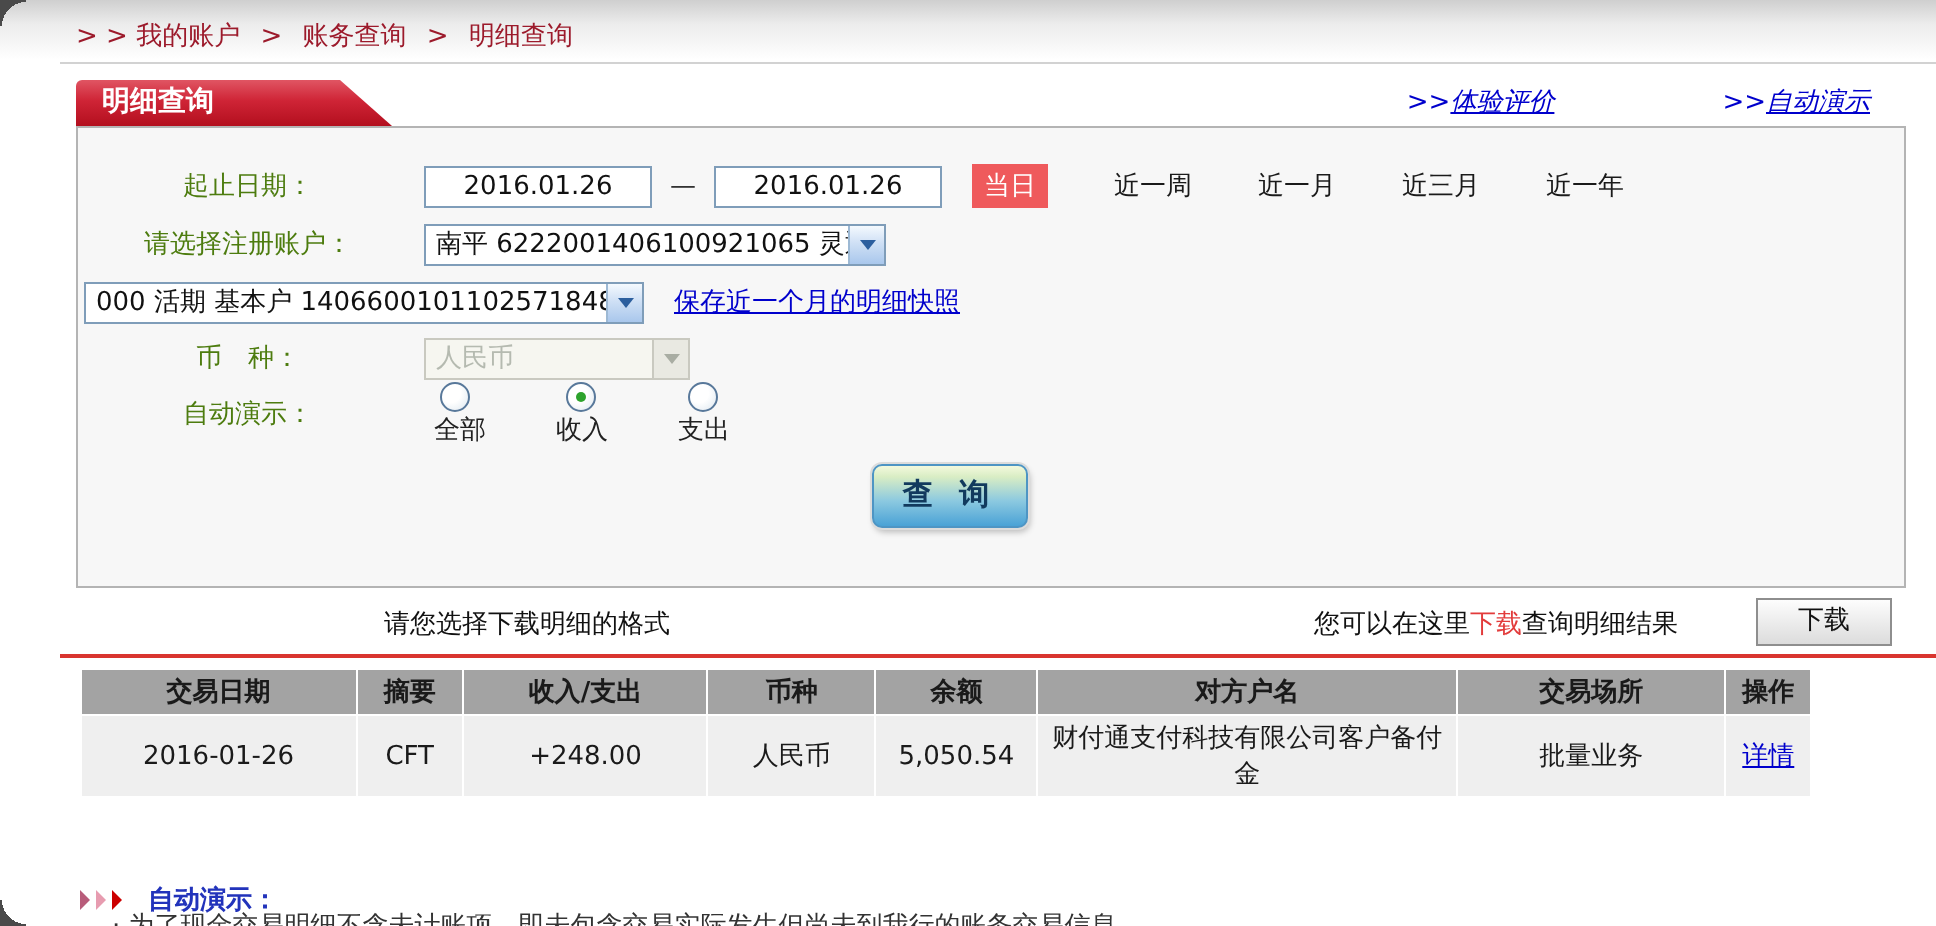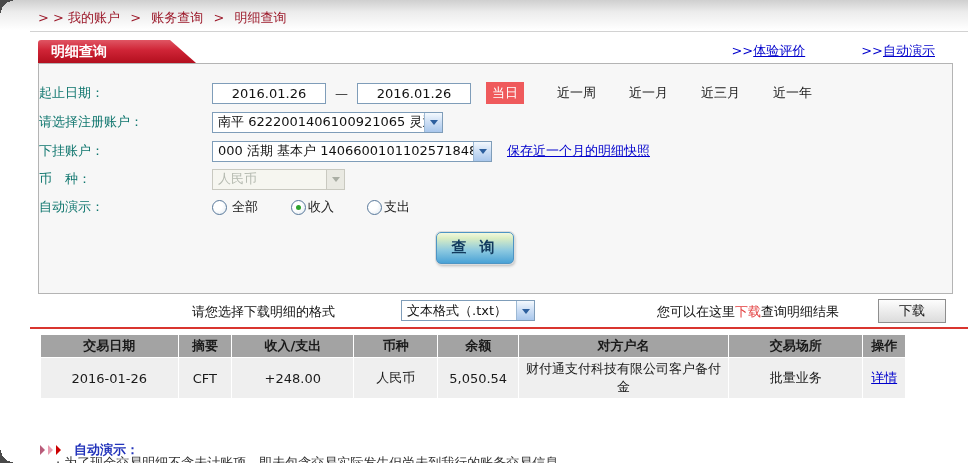--- a/index.html
+++ b/index.html
@@ -14,46 +14,46 @@
   
   .breadcrumb{position:absolute;top:9px;left:38px;color:#9c1a2b;white-space:nowrap;}
   .breadcrumb a{color:#9c1a2b;text-decoration:none;}
   .bc-sep{margin:0 6px;}
   .bc-line{position:absolute;top:31px;left:30px;right:0;height:1px;background:#d2d2d2;}
   
   .tab{position:absolute;top:40px;left:38px;width:158px;height:23px;line-height:23px;
        padding-left:13px;box-sizing:border-box;color:#fff;font-weight:bold;font-size:14px;
        background:linear-gradient(180deg,#e05563 0%,#cf2436 45%,#b30f1e 100%);
        clip-path:polygon(0 0,132px 0,158px 23px,0 23px);border-radius:3px 0 0 0;}
-  .hlinks{position:absolute;top:42px;right:33px;display:flex;gap:56px;white-space:nowrap;}
+  .hlinks{position:absolute;top:42px;right:33px;display:flex;gap:84px;white-space:nowrap;font-style:italic;}
   .hlink{color:#0000cc;text-decoration:none;cursor:pointer;}
   .hlink .chev{text-decoration:none;}
   .hlink .lbl{text-decoration:underline;}
   
   .panel{position:absolute;top:63px;left:38px;width:915px;height:231px;box-sizing:border-box;
          background:#f7f7f7;border:1px solid #b4b4b4;}
   .frow{position:absolute;left:0;right:0;height:22px;display:flex;align-items:center;}
-  .flabel{width:170px;text-align:left;flex:none;color:#0f766e;}
+  .flabel{width:170px;text-align:center;flex:none;color:#4d7c0f;}
   .tbox{height:19px;width:112px;border:1px solid #7f9db9;background:#fff;text-align:center;
         font-size:13px;font-family:inherit;padding:0;margin:0 0 0 3px;color:#111;}
   .dash{margin:0 9px;color:#333;}
   .qr{margin-left:33px;color:#1a1a1a;cursor:pointer;}
   .qr.active{margin-left:15px;background:#ef5a5c;color:#fff;padding:2px 6px;}
   .sel{display:flex;align-items:center;height:21px;box-sizing:border-box;border:1px solid #7f9db9;
        background:#fff;margin-left:3px;cursor:pointer;}
   .sel .val{flex:1;padding:0 5px;white-space:nowrap;overflow:hidden;color:#111;}
   .sel .arrow{width:17px;align-self:stretch;display:flex;align-items:center;justify-content:center;
        background:linear-gradient(180deg,#f4f9fe 0%,#cfe0f5 45%,#a9c7ec 100%);border-left:1px solid #9db9d4;}
   .sel .arrow::after{content:"";border:4px solid transparent;border-top:5px solid #2c5f9e;margin-top:5px;}
   .sel.disabled{border-color:#c9c9c0;background:#f6f6f0;cursor:default;}
   .sel.disabled .val{color:#b5bab0;}
   .sel.disabled .arrow{background:#e9e9e2;border-left-color:#c9c9c0;}
   .sel.disabled .arrow::after{border-top-color:#a9ada3;}
   .snaplink{margin-left:15px;color:#0000cc;text-decoration:underline;cursor:pointer;}
-  .rgroup{display:flex;align-items:center;margin-left:3px;}
+  .rgroup{display:flex;align-items:center;margin-left:3px;flex-direction:column;}
   .radio{width:13px;height:13px;border-radius:50%;border:1px solid #58789a;flex:none;
          background:radial-gradient(circle at 35% 35%,#fff 40%,#dde7ef);display:flex;
          align-items:center;justify-content:center;cursor:pointer;}
   .radio.checked::after{content:"";width:5px;height:5px;border-radius:50%;background:#2da32d;}
   .rlabel{margin:0 0 0 5px;}
   .rgap{width:30px;}
   .qbtn{position:absolute;top:168px;left:397px;width:76px;height:30px;border-radius:5px;
         border:1px solid #4e95c4;color:#123a5e;font-weight:bold;font-size:15px;text-align:center;
         line-height:28px;letter-spacing:4px;cursor:pointer;
         background:linear-gradient(180deg,#f3f9dd 0%,#d9edc4 18%,#8cc9e0 58%,#4aa2d6 100%);
@@ -124,21 +124,20 @@
 
     <div class="frow" style="top:47px;">
       <span class="flabel">请选择注册账户：</span>
       <div class="sel" style="width:231px;">
         <span class="val">南平  6222001406100921065  灵通卡</span>
         <span class="arrow"></span>
       </div>
     </div>
 
     <div class="frow" style="top:76px;">
-      <span class="flabel">下挂账户：</span>
       <div class="sel" style="width:280px;">
         <span class="val">000  活期  基本户  1406600101102571848</span>
         <span class="arrow"></span>
       </div>
       <a class="snaplink">保存近一个月的明细快照</a>
     </div>
 
     <div class="frow" style="top:104px;">
       <span class="flabel">币　种：</span>
       <div class="sel disabled" style="width:133px;">
@@ -163,24 +162,20 @@
         <span class="radio"></span>
         <span class="rlabel" style="margin-left:2px;">支出</span>
       </span>
     </div>
 
     <div class="qbtn">查 询</div>
   </div>
 
   <div class="dlrow">
     <span class="dl-label">请您选择下载明细的格式</span>
-    <div class="sel dl-sel">
-      <span class="val">文本格式（.txt）</span>
-      <span class="arrow"></span>
-    </div>
     <span class="dl-hint"><span>您可以在这里</span><span class="hot">下载</span><span>查询明细结果</span></span>
     <div class="dl-btn">下载</div>
   </div>
 
   <div class="redline"></div>
 
   <table class="dtable">
     <colgroup>
       <col style="width:138px">
         <col style="width:53px">

